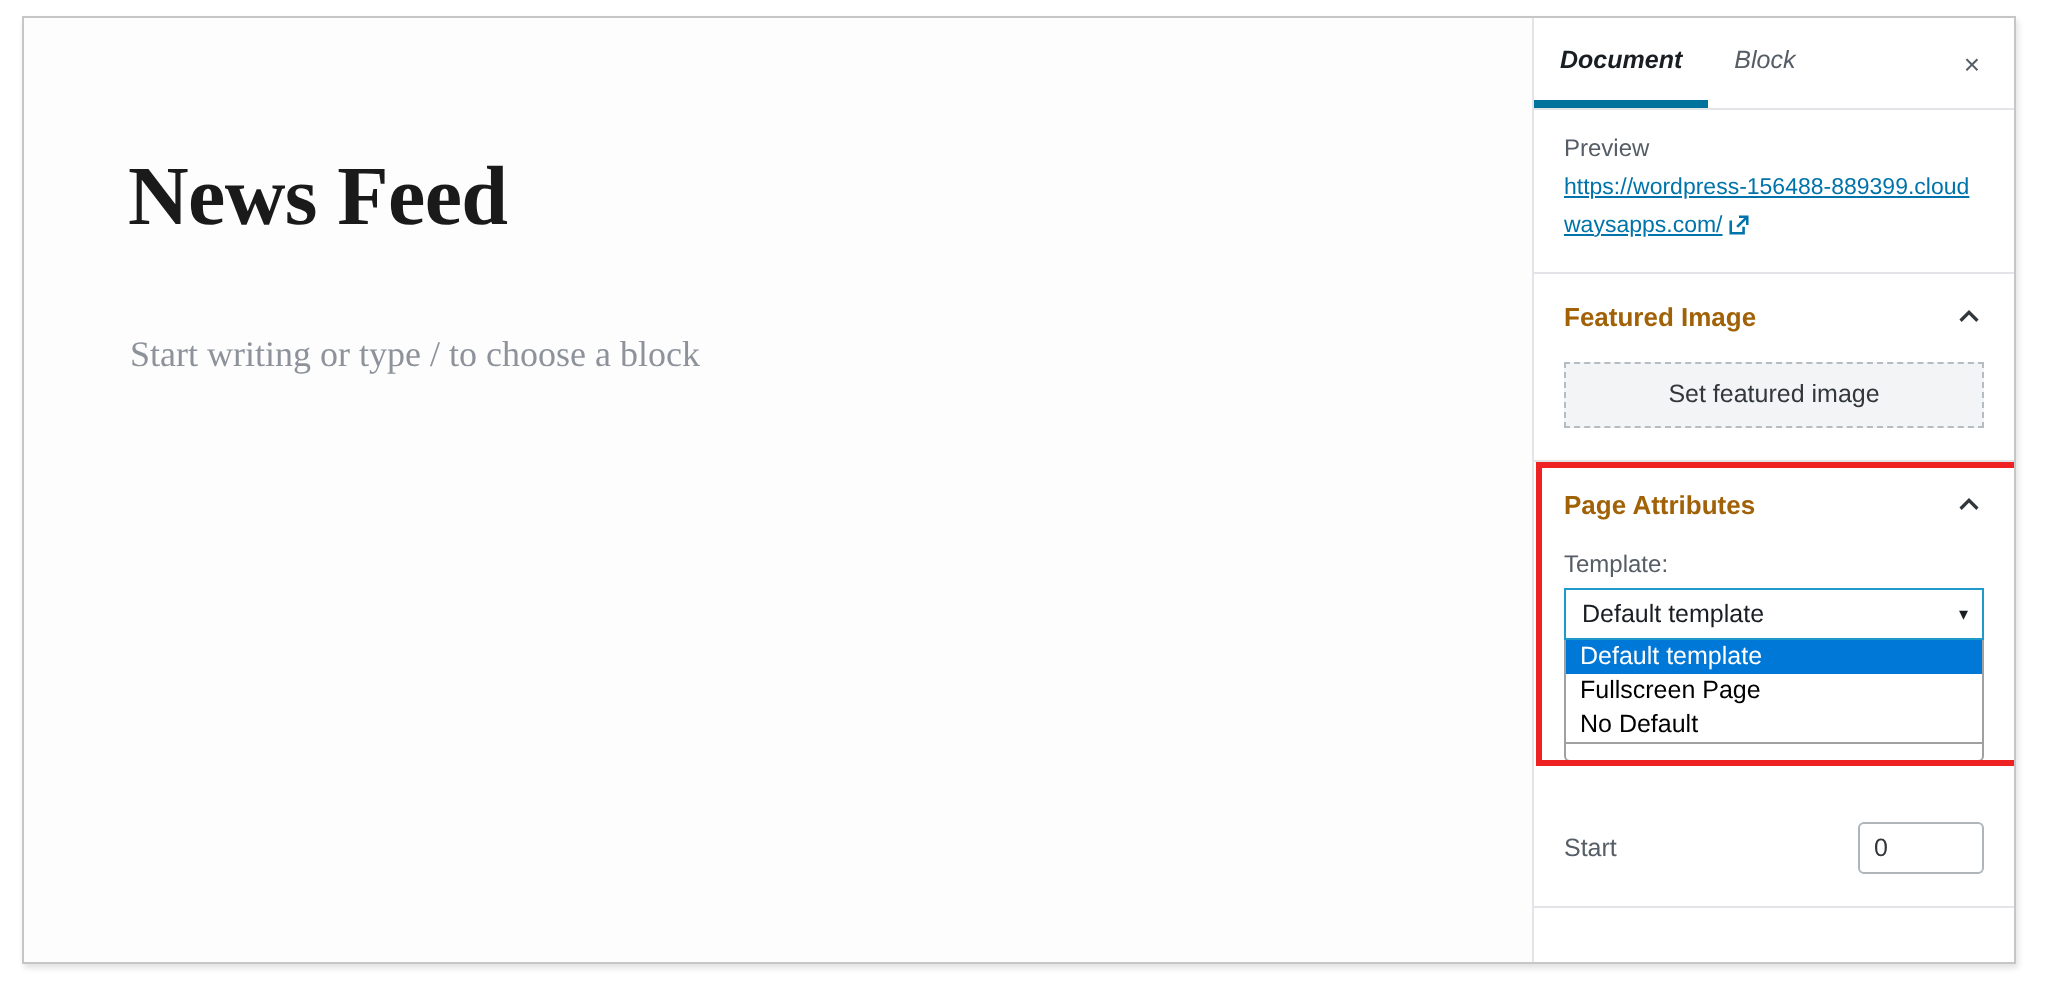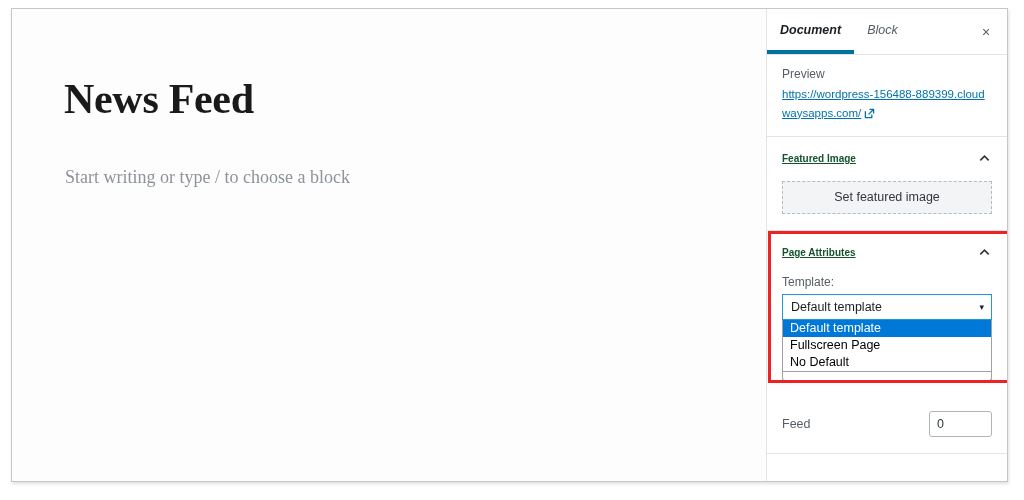--- a/index.html
+++ b/index.html
@@ -146,24 +146,23 @@
   
   .panel-head {
     height: 44px;
     display: flex;
     align-items: center;
     padding: 0 15px;
     box-sizing: border-box;
     cursor: pointer;
   }
   .panel-title {
-    font-size: 10px;
+    font-size: 13px;
     font-weight: bold;
-    color: #14532d;
-    text-decoration: underline;
+    color: #a16207;
   }
   .chev {
     margin-left: auto;
     color: #32373c;
     display: flex;
     align-items: center;
   }
 
   .panel-body {
     padding: 0 15px 16px 15px;
@@ -351,20 +350,20 @@
 
           <ul class="option-list">
             <li class="selected">Default template</li>
             <li>Fullscreen Page</li>
             <li>No Default</li>
           </ul>
           <div class="list-tail"></div>
         </div>
 
         <div class="order-row">
-          <span class="order-label">Feed</span>
+          <span class="order-label">Start</span>
           <input class="order-input" type="text" value="0" style="">
         </div>
       </div>
 
     </div>
   </div>
 </div>
 
 </body></html>

